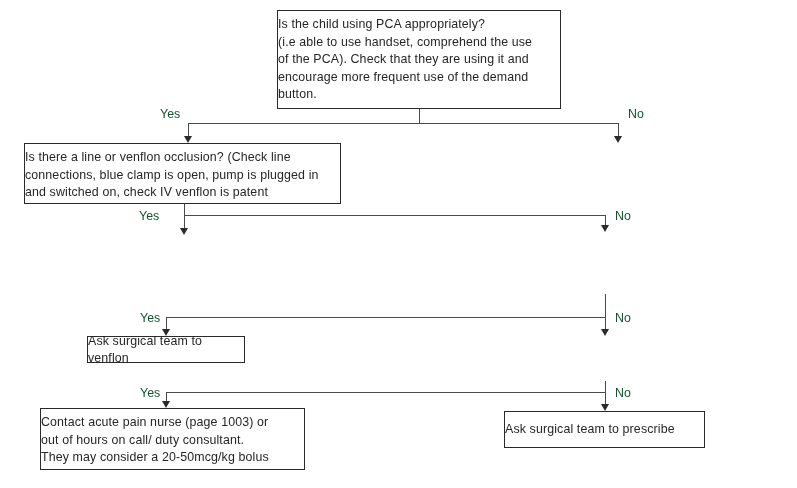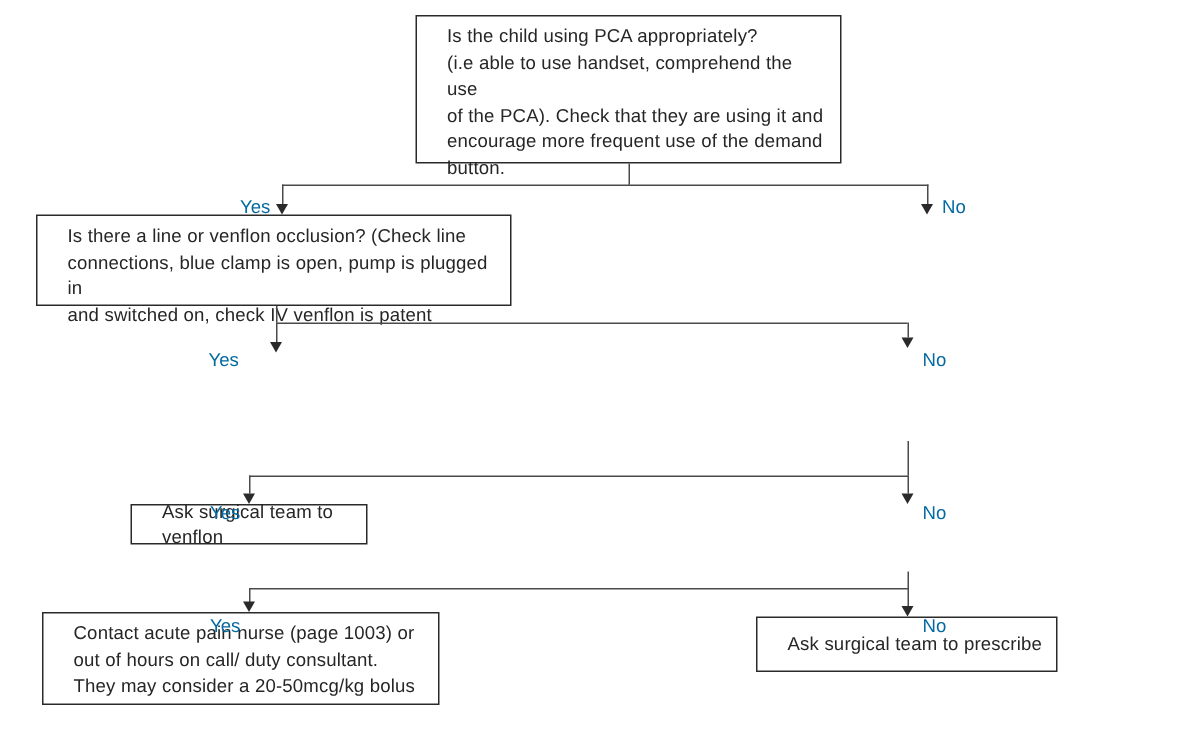--- a/index.html
+++ b/index.html
@@ -16,35 +16,34 @@
     overflow: hidden;
   }
   .box {
     position: absolute;
     box-sizing: border-box;
     border: 1.3px solid #2a2a2a;
     background: #ffffff;
     color: #262626;
     font-size: 12.4px;
     line-height: 17.5px;
-    padding: 5px 8px 4px 20px;
+    padding: 5px 8px 4px 0;
     white-space: pre-line;
     letter-spacing: 0.01em;
   }
   .box.center {
     display: flex;
     align-items: center;
   }
   .lbl {
     position: absolute;
     font-size: 12.4px;
     line-height: 14px;
-    color: #0369a1;
+    color: #14532d;
     white-space: nowrap;
-    margin-top: 24px;
   }
   .hline {
     position: absolute;
     height: 0;
     border-top: 1.2px solid #4a4a4a;
   }
   .vline {
     position: absolute;
     width: 0;
     border-left: 1.2px solid #4a4a4a;
@@ -72,21 +71,21 @@
   <div class="box" style="left:24px; top:143px; width:317px; height:61px;">Is there a line or venflon occlusion? (Check line
 connections, blue clamp is open, pump is plugged in
 and switched on, check IV venflon is patent</div>
 
 
 
 
   <div class="box center" style="left:87px; top:336px; width:158px; height:27px;">Ask surgical team to venflon</div>
 
 
-  <div class="box" style="left:28px; top:408px; width:265px; height:62px;">Contact acute pain nurse (page 1003) or
+  <div class="box" style="left:40px; top:408px; width:265px; height:62px;">Contact acute pain nurse (page 1003) or
 out of hours on call/ duty consultant.
 They may consider a 20-50mcg/kg bolus</div>
 
   <div class="box center" style="left:504px; top:411px; width:201px; height:37px;">Ask surgical team to prescribe</div>
 
   <div class="vline" style="left:419px; top:109px; height:14px;"></div>
   <div class="hline" style="left:188px; top:123px; width:232px;"></div>
   <div class="vline" style="left:188px; top:123px; height:14px;"></div>
   <div class="arrowhead" style="left:184px; top:136px;"></div>
   <div class="lbl" style="left:160px; top:107px;">Yes</div>

